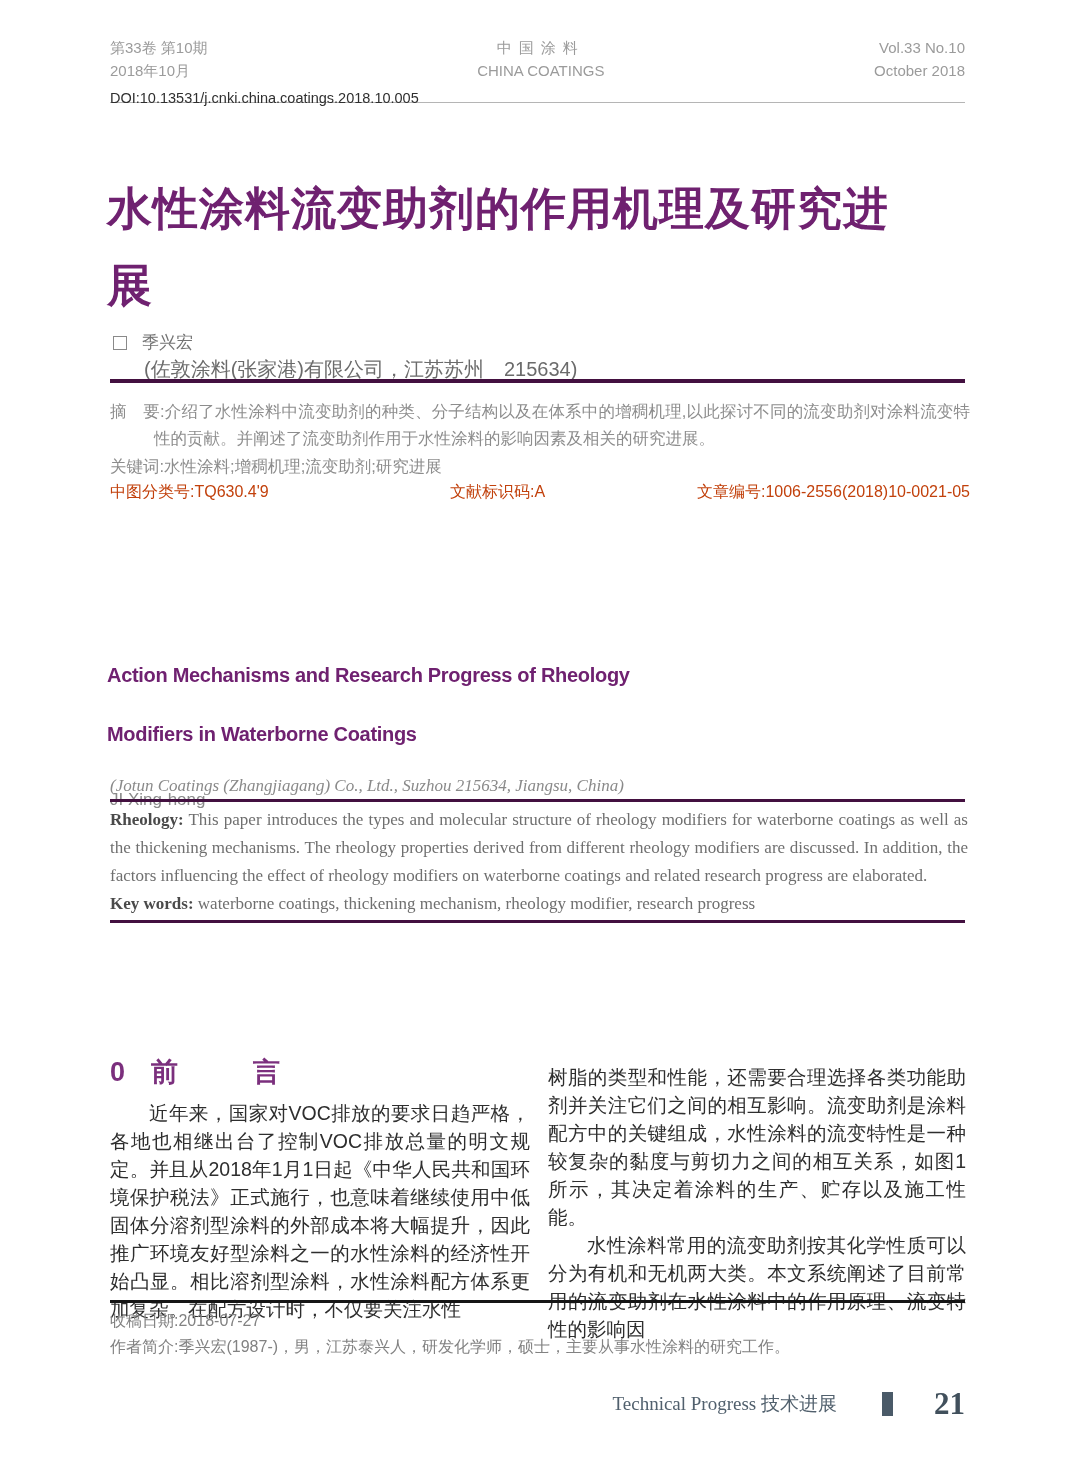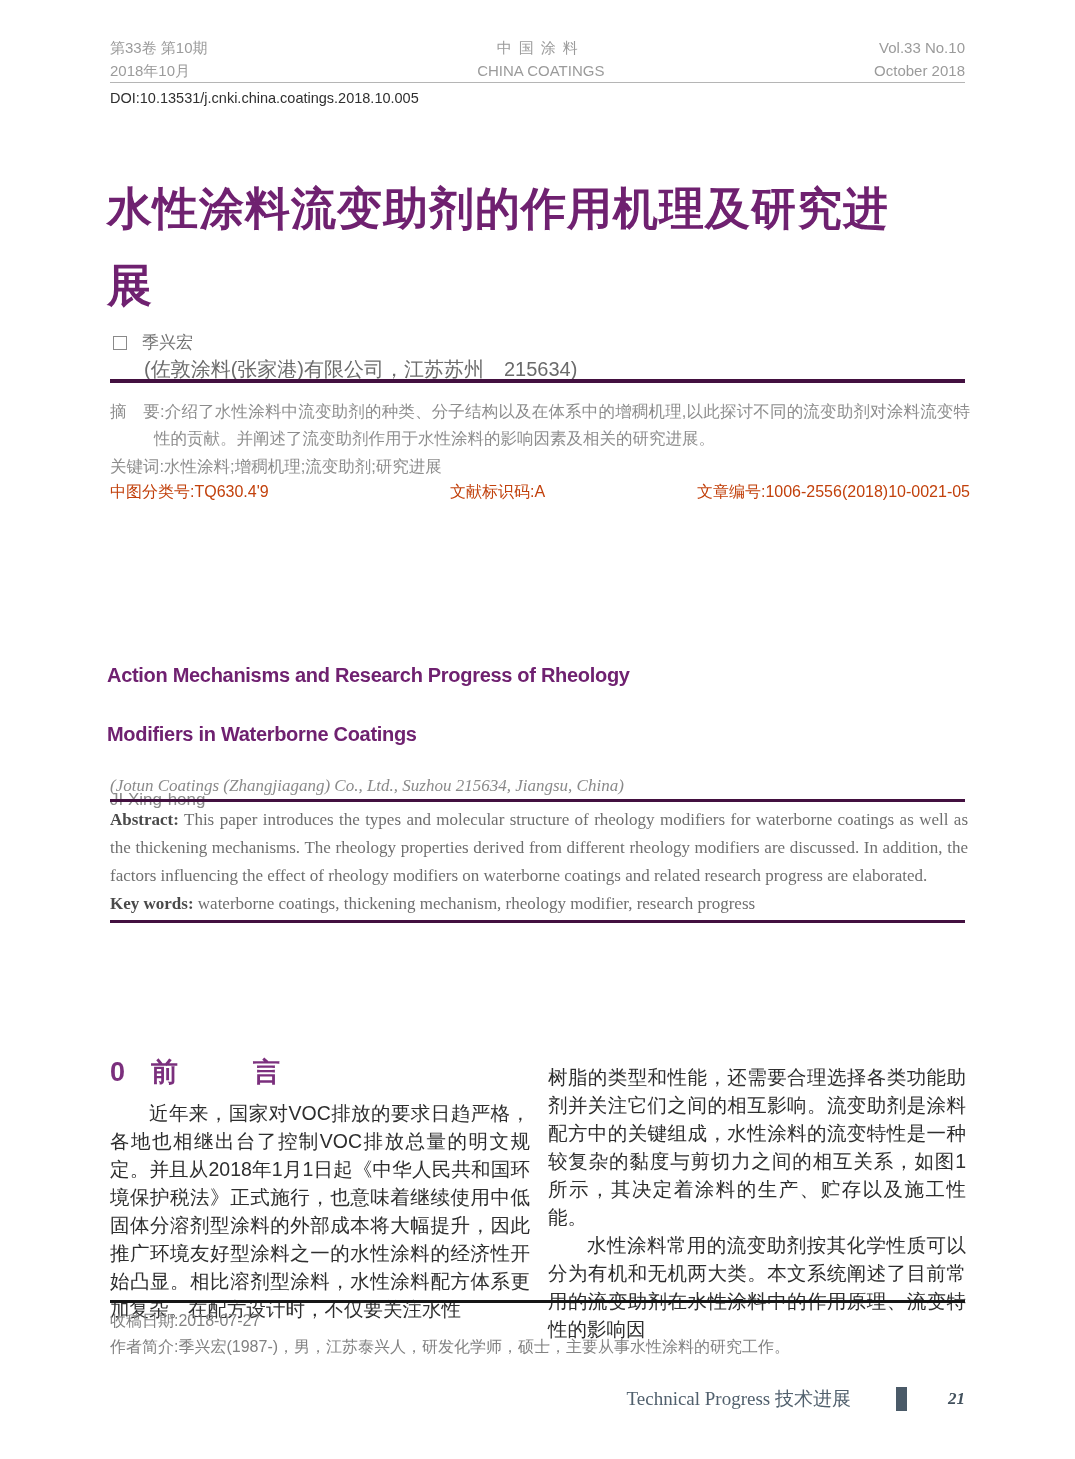--- a/index.html
+++ b/index.html
@@ -6,21 +6,21 @@
   .page{
     position:relative;width:1075px;height:1459px;margin:0 auto;
     background:#ffffff;overflow:hidden;
     font-family:"Liberation Sans","DejaVu Sans",sans-serif;
   }
   
   .hdr{
     position:absolute;top:36px;left:110px;width:855px;
     display:flex;justify-content:space-between;align-items:flex-start;
     color:#9b9b9b;font-size:15px;line-height:23px;
-    border-bottom:1px solid #b5b5b5;padding-bottom:0;
+    border-bottom:1px solid #b5b5b5;padding-bottom:20px;
   }
   .hdr-col.center{text-align:center;}
   .hdr-col.right{text-align:right;}
   .journal-cn{letter-spacing:7px;}
   .doi{position:absolute;top:90px;left:110px;color:#2f2f2f;font-size:14.5px;}
   
   .title-cn{
     position:absolute;top:170px;left:107px;width:800px;margin:0;
     color:#6f2170;font-size:45px;font-weight:bold;letter-spacing:1px;
     line-height:77px;font-family:"Liberation Sans","DejaVu Sans",sans-serif;
@@ -82,21 +82,21 @@
   .notes{
     position:absolute;top:1308px;left:110px;color:#828282;
     font-size:16px;line-height:26px;
   }
   
   .pfooter{
     position:absolute;top:1386px;right:110px;display:flex;align-items:center;
     color:#51606d;font-family:"Liberation Serif","DejaVu Serif",serif;font-size:19px;gap:35px;
   }
   .pfooter .bar{width:11px;height:24px;background:#4a5a68;margin:0 6px 0 10px;}
-  .pfooter .pnum{font-style:italic;font-weight:bold;font-size:17px;color:#41505c;}
+  .pfooter .pnum{font-weight:bold;font-size:31px;color:#41505c;}
 </style>
 </head>
 <body>
 
 <div class="page">
 
   <div class="hdr">
     <div class="hdr-col left">
       <div>第33卷 第10期</div>
       <div>2018年10月</div>
@@ -130,21 +130,21 @@
 
   <h2 class="title-en">
     <div>Action Mechanisms and Research Progress of Rheology</div>
     <div>Modifiers in Waterborne Coatings</div>
   </h2>
   <div class="author-en">JI Xing-hong</div>
   <div class="affil-en">(Jotun Coatings (Zhangjiagang) Co., Ltd., Suzhou 215634, Jiangsu, China)</div>
   <div class="rule rule2"></div>
 
   <div class="abs-en">
-    <p><b>Abstract:</b> <span>This paper introduces the types and molecular structure of rheology modifiers for waterborne coatings as well as the thickening mechanisms. The rheology properties derived from different rheology modifiers are discussed. In addition, the factors influencing the effect of rheology modifiers on waterborne coatings and related research progress are elaborated.</span></p>
+    <p><b>Rheology:</b> <span>This paper introduces the types and molecular structure of rheology modifiers for waterborne coatings as well as the thickening mechanisms. The rheology properties derived from different rheology modifiers are discussed. In addition, the factors influencing the effect of rheology modifiers on waterborne coatings and related research progress are elaborated.</span></p>
     <p><b>Key words:</b> <span>waterborne coatings, thickening mechanism, rheology modifier, research progress</span></p>
   </div>
   <div class="rule rule3"></div>
 
   <h3 class="section-head">
     <span class="sec-num">0</span><span class="sec-title">前　言</span>
   </h3>
   <div class="col col-left">
     <p class="indent">近年来，国家对VOC排放的要求日趋严格，各地也相继出台了控制VOC排放总量的明文规定。并且从2018年1月1日起《中华人民共和国环境保护税法》正式施行，也意味着继续使用中低固体分溶剂型涂料的外部成本将大幅提升，因此推广环境友好型涂料之一的水性涂料的经济性开始凸显。相比溶剂型涂料，水性涂料配方体系更加复杂。在配方设计时，不仅要关注水性</p>
   </div>

